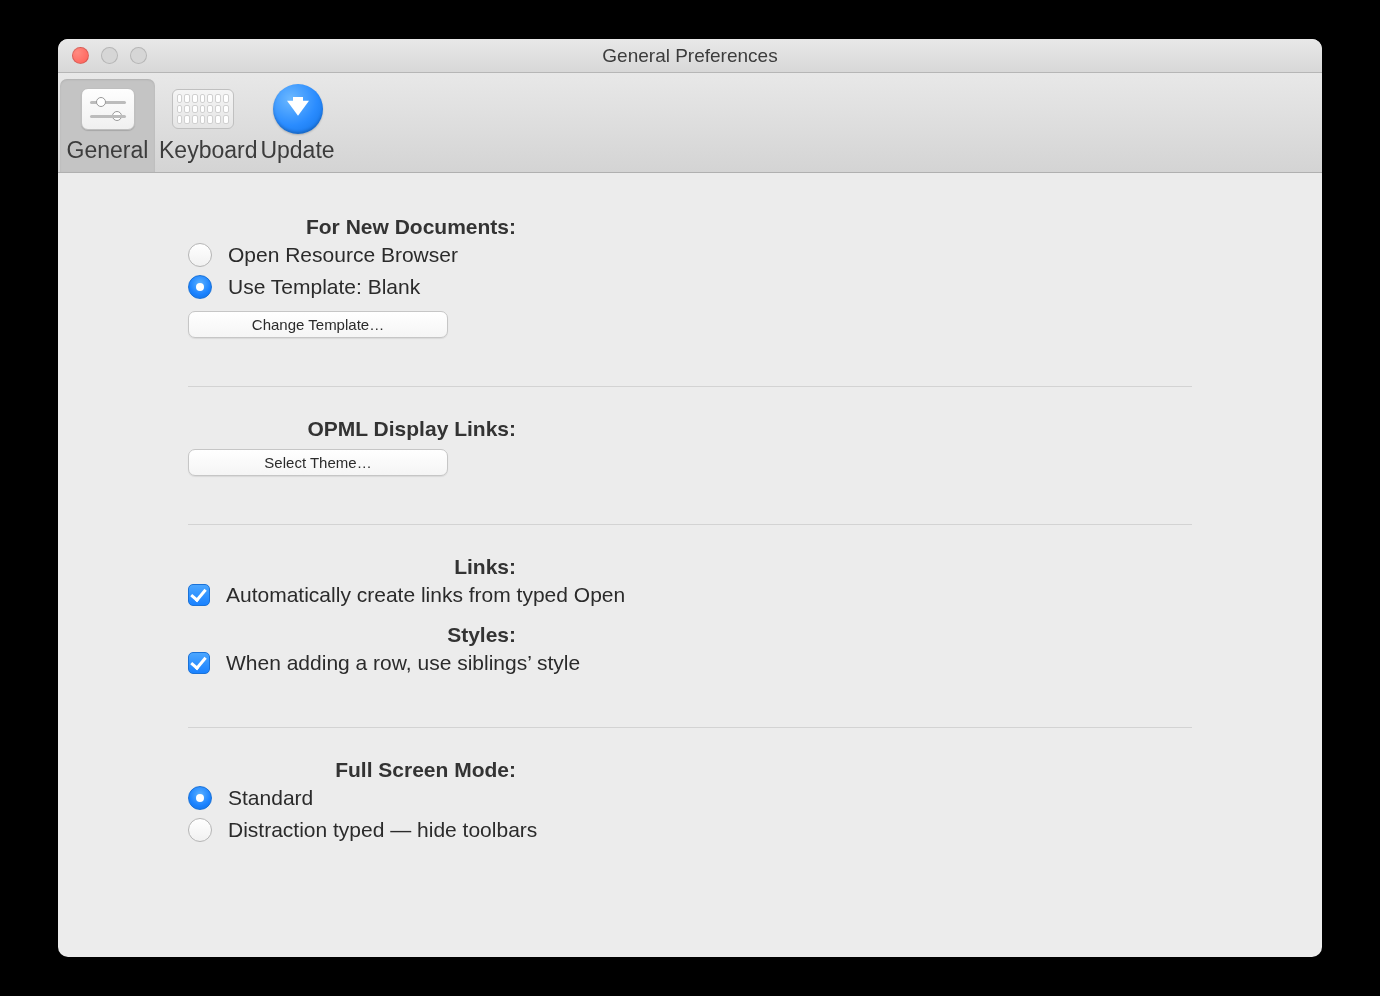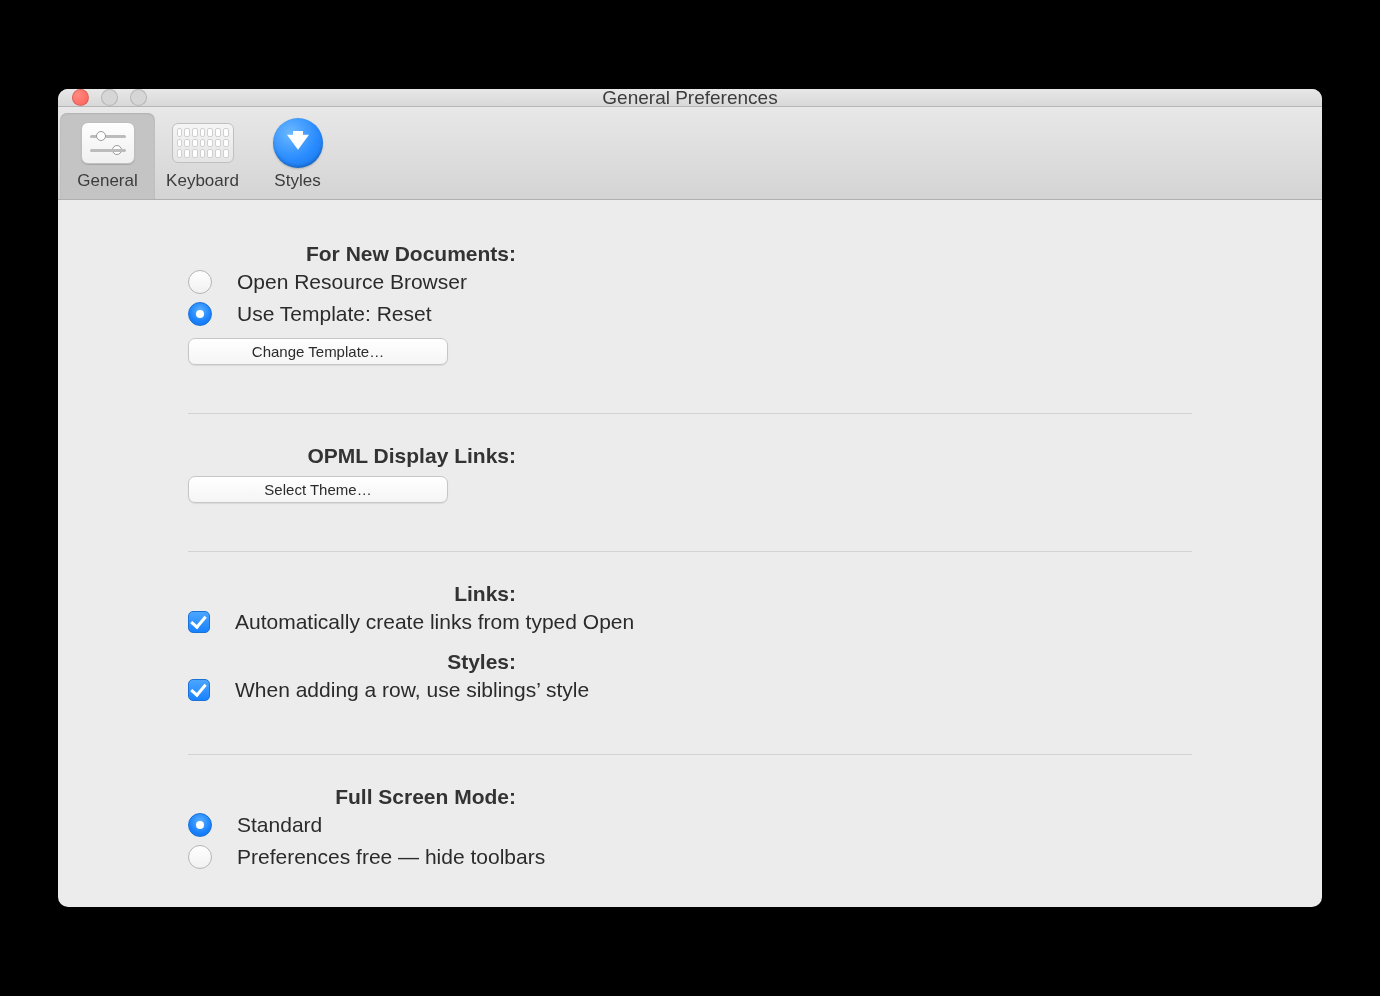--- a/index.html
+++ b/index.html
@@ -7,21 +7,21 @@
       background: #000;
       font-family: -apple-system, "Helvetica Neue", Helvetica, Arial, sans-serif;
       display: flex;
       align-items: center;
       justify-content: center;
       width: 1380px;
       height: 996px;
     }
     .window {
       width: 1264px;
-      height: 818px;
+      height: 918px;
       background: #ececec;
       border-radius: 10px;
       box-shadow: 0 20px 60px rgba(0,0,0,0.5);
       overflow: hidden;
       display: flex;
       flex-direction: column;
     }
     .titlebar {
       height: 34px;
       background: linear-gradient(#e8e8e8, #d8d8d8);
@@ -70,21 +70,21 @@
       box-shadow: inset 0 1px 2px rgba(0,0,0,0.1);
     }
     .tool-icon {
       height: 48px;
       display: flex;
       align-items: center;
       justify-content: center;
       margin-bottom: 4px;
     }
     .tool-label {
-      font-size: 17px;
+      font-size: 23px;
       color: #3c3c3c;
     }
     
     .icon-sliders {
       width: 54px; height: 42px;
       background: linear-gradient(#fefefe,#f0f0f0);
       border: 1px solid #bfbfbf;
       border-radius: 7px;
       position: relative;
       box-shadow: 0 1px 1px rgba(0,0,0,0.15);
@@ -177,21 +177,21 @@
       font-weight: 700;
       color: #333;
       padding-top: 2px;
     }
     .value-col {
       flex: 1;
     }
     .radio-row, .check-row {
       display: flex;
       align-items: center;
-      gap: 25px;
+      gap: 16px;
       height: 32px;
     }
     .radio {
       width: 24px; height: 24px;
       border-radius: 50%;
       border: 1px solid #b5b5b5;
       background: linear-gradient(#fff,#f1f1f1);
       position: relative;
       flex-shrink: 0;
     }
@@ -330,37 +330,37 @@
             <span></span>
             <span></span>
         </div>
       </div>
       <div class="tool-label">Keyboard</div>
     </div>
     <div class="tool-item">
       <div class="tool-icon">
         <div class="icon-update"></div>
       </div>
-      <div class="tool-label">Styles</div>
+      <div class="tool-label">Update</div>
     </div>
   </div>
 
   <div class="content">
 
     <div class="section">
       <div class="row">
         <div class="label-col">For New Documents:</div>
         <div class="value-col">
           <div class="radio-row">
             <div class="radio"></div>
             <span>Open Resource Browser</span>
           </div>
           <div class="radio-row">
             <div class="radio selected"></div>
-            <span>Use Template: Reset</span>
+            <span>Use Template: Blank</span>
           </div>
           <div class="btn">Change Template…</div>
         </div>
       </div>
     </div>
 
     <div class="divider"></div>
 
     <div class="section">
       <div class="row">
@@ -399,21 +399,21 @@
     <div class="section">
       <div class="row">
         <div class="label-col">Full Screen Mode:</div>
         <div class="value-col">
           <div class="radio-row">
             <div class="radio selected"></div>
             <span>Standard</span>
           </div>
           <div class="radio-row">
             <div class="radio"></div>
-            <span>Preferences free — hide toolbars</span>
+            <span>Distraction typed — hide toolbars</span>
           </div>
         </div>
       </div>
     </div>
 
 
   </div>
 
 </div>
 

